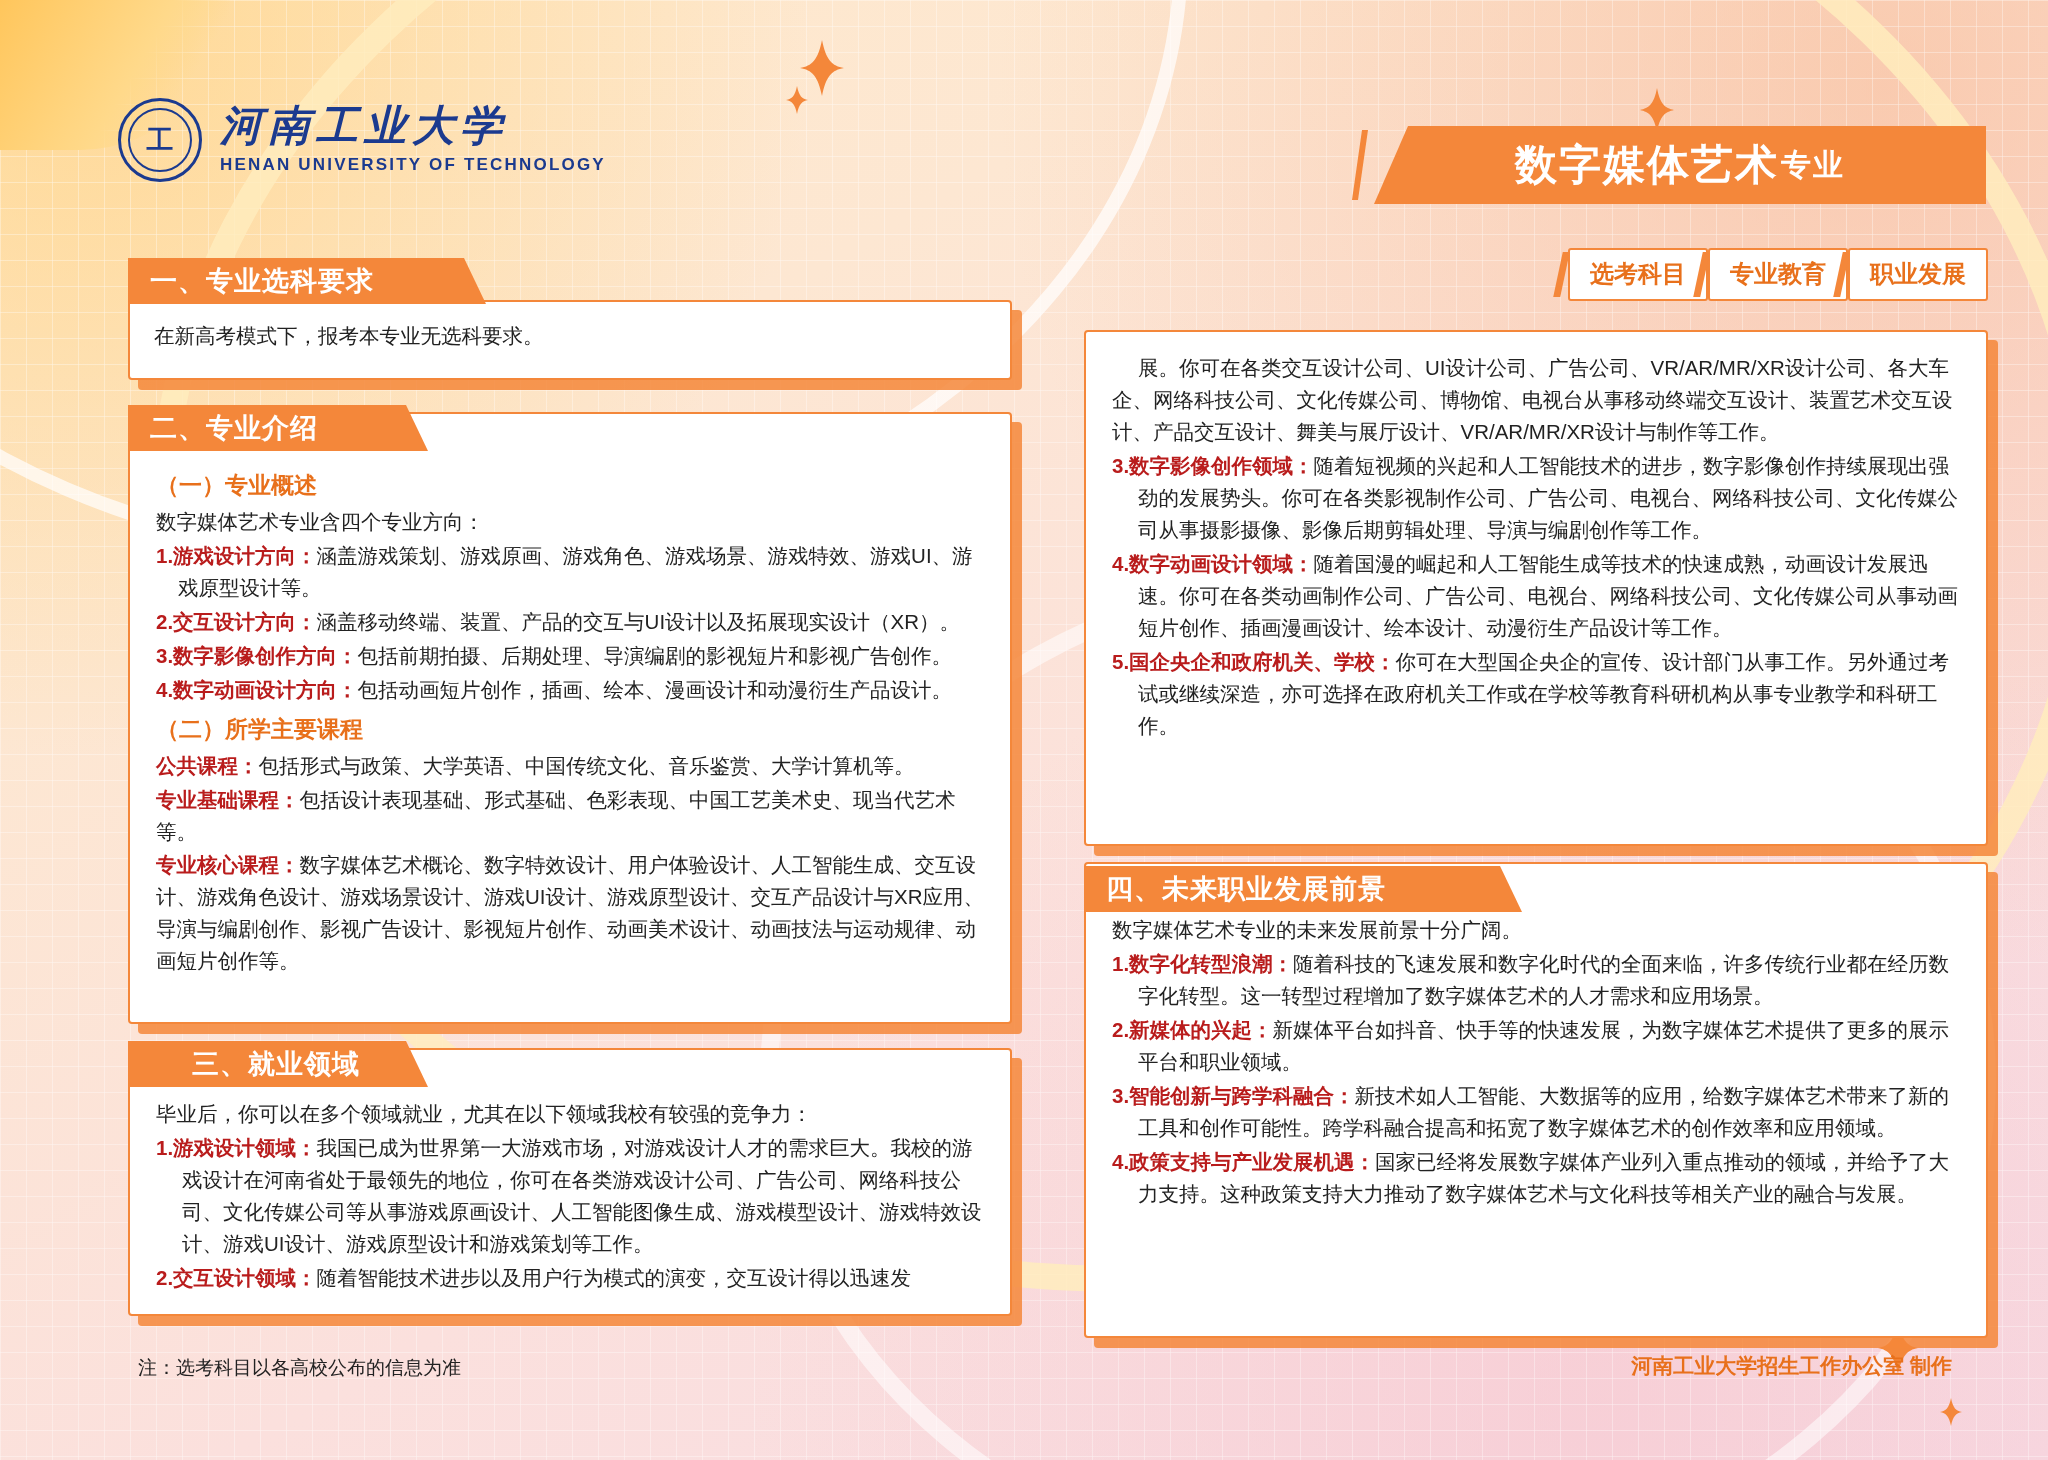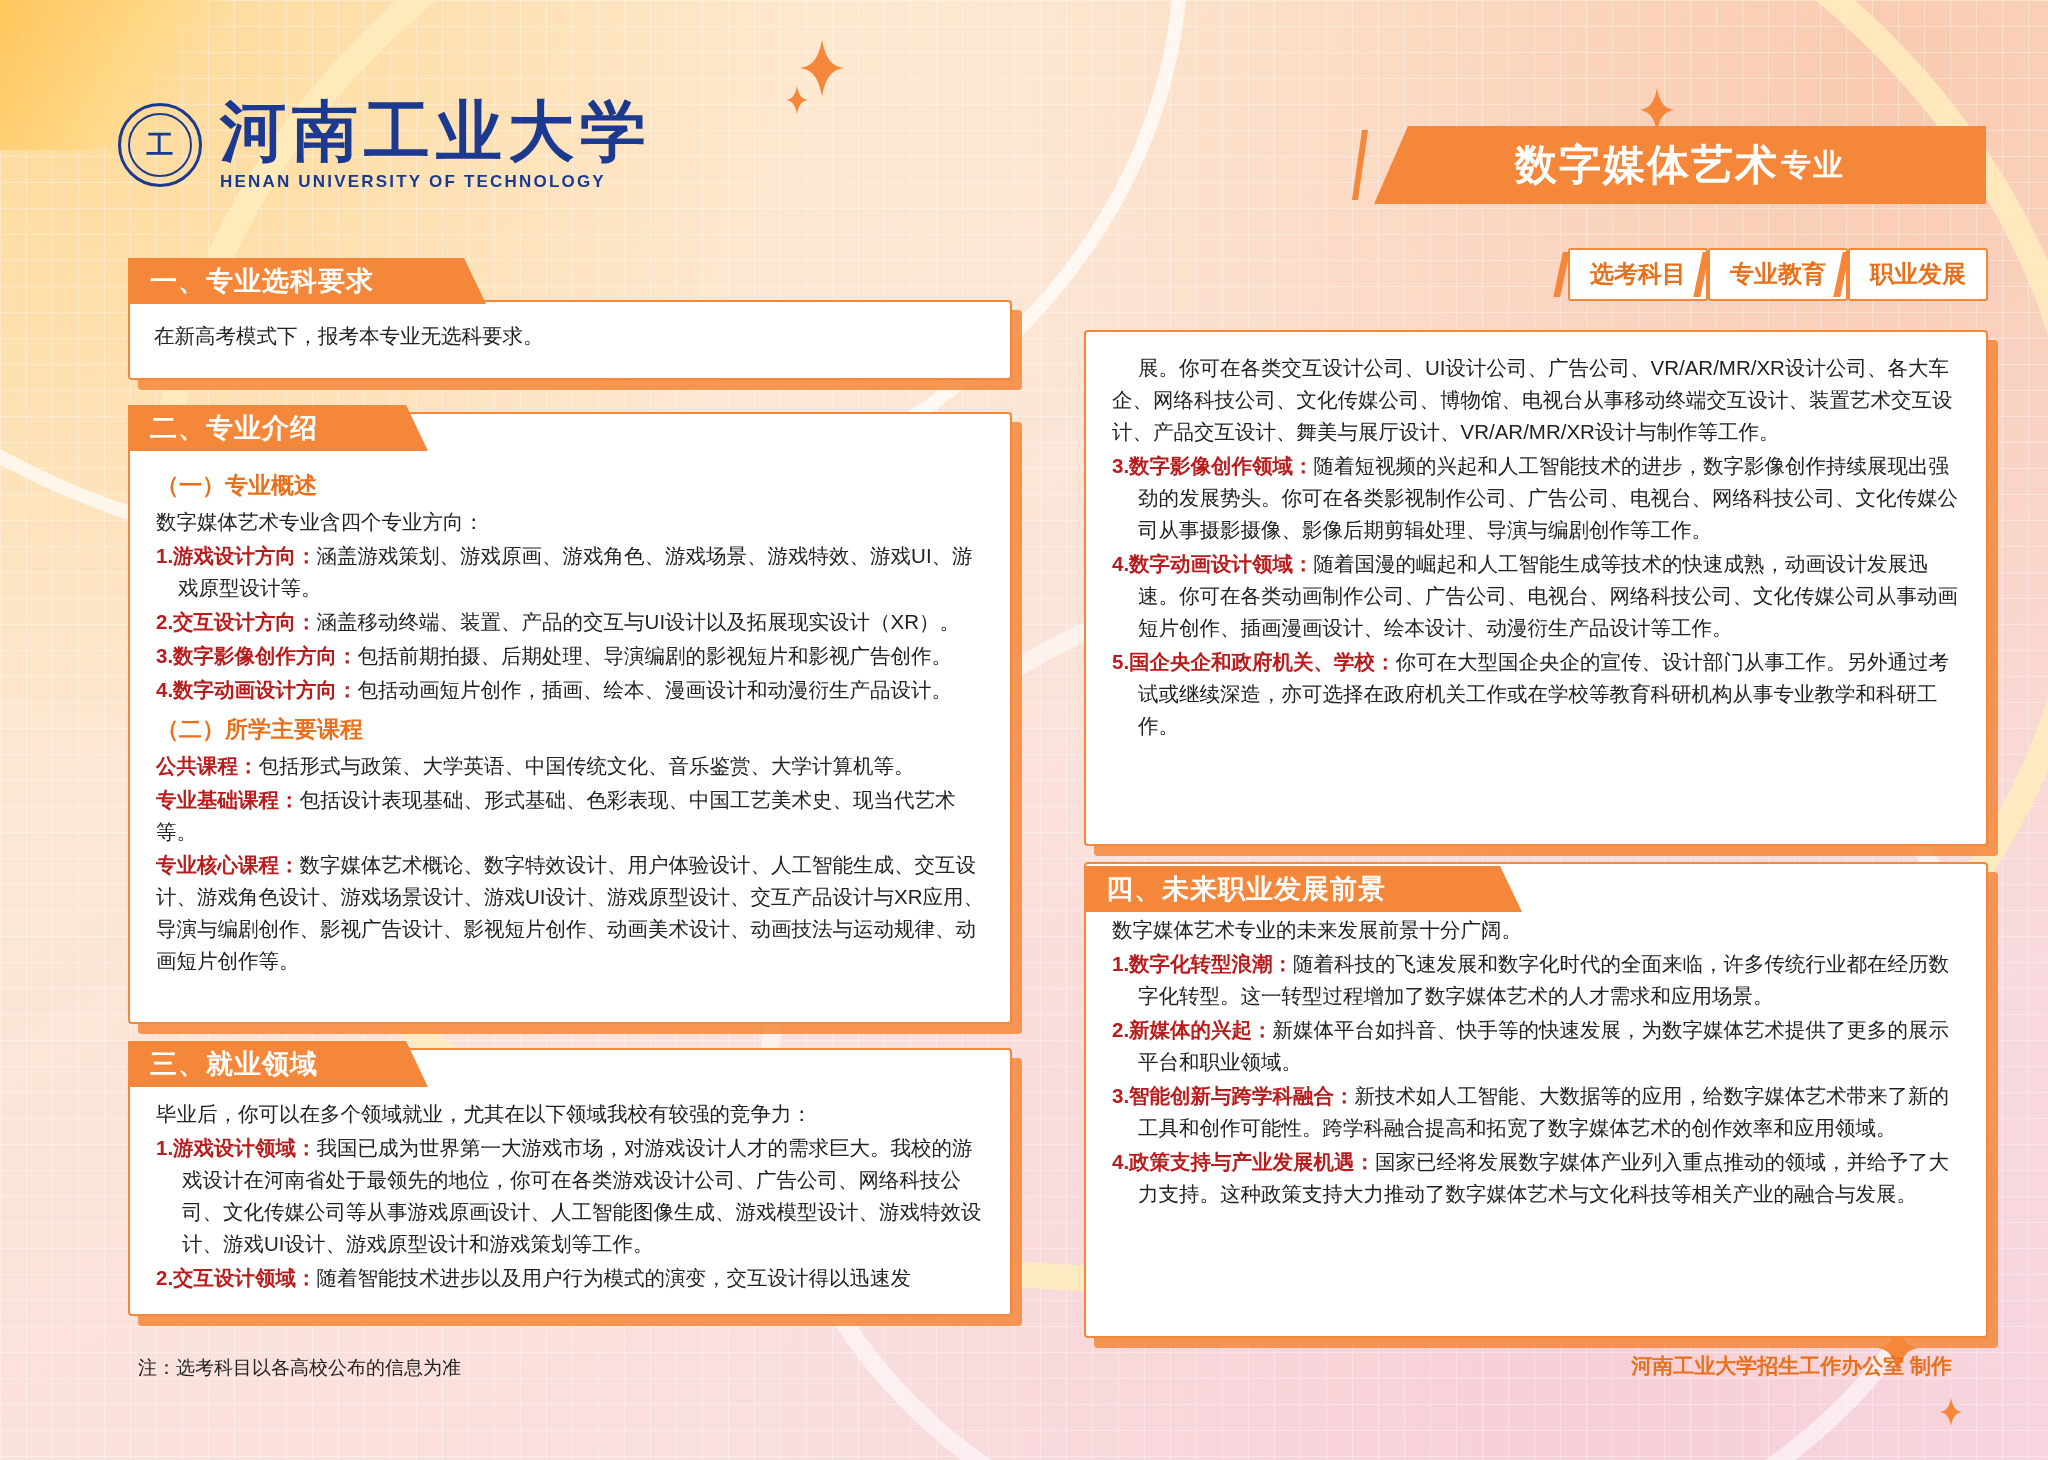--- a/index.html
+++ b/index.html
@@ -50,21 +50,21 @@
   .logo-seal:after{
     content:"";position:absolute;inset:7px;border:2px solid #1b3a8f;border-radius:50%;
   }
   .seal-char{
     position:absolute;left:0;right:0;top:50%;transform:translateY(-50%);
     text-align:center;color:#1b3a8f;font-size:27px;font-weight:bold;
     font-family:"DejaVu Serif","Liberation Serif",serif;
   }
   .uni-name{
     font-family:"DejaVu Serif","Liberation Serif",serif;
-    font-size:66px;font-weight:bold;color:#1b3a8f;letter-spacing:6px;line-height:1;
+    font-size:42px;font-weight:bold;color:#1b3a8f;letter-spacing:6px;line-height:1;font-style:italic;
   }
   .uni-en{
     font-size:17px;color:#1b3a8f;letter-spacing:2.2px;margin-top:8px;font-weight:bold;
   }
   
   .title-banner{
     position:absolute;right:62px;top:126px;width:612px;height:78px;
   }
   .title-banner .slab{
     position:absolute;inset:0;background:#f4873a;
@@ -112,21 +112,21 @@
   .or{color:#b91c1c;font-weight:bold;}
   .sub-h{color:#e8701b;font-weight:bold;font-size:23px;margin:6px 0 2px;}
   
   #card1{left:128px;top:300px;width:880px;height:76px;}
   #head1{left:128px;top:258px;width:310px;}
   #card1 .body{padding:18px 24px;}
   #card2{left:128px;top:412px;width:880px;height:608px;}
   #head2{left:128px;top:405px;width:252px;text-align:right;}
   #card2 .body{padding:48px 26px 10px 26px;}
   #card3{left:128px;top:1048px;width:880px;height:264px;}
-  #head3{left:128px;top:1041px;width:252px;}
+  #head3{left:128px;top:1041px;width:252px;justify-content:center;}
   #card3 .body{padding:48px 26px 10px 26px;}
   #card4{left:1084px;top:330px;width:900px;height:512px;}
   #card4 .body{padding:20px 26px;}
   #card5{left:1084px;top:862px;width:900px;height:472px;}
   #head5{left:1084px;top:866px;width:390px;}
   #card5 .body{padding:50px 26px 10px 26px;}
   
   .note{position:absolute;left:138px;top:1355px;font-size:19px;color:#222;}
   .made{position:absolute;right:96px;top:1352px;font-size:21px;color:#e8701b;font-weight:bold;}
 </style>

